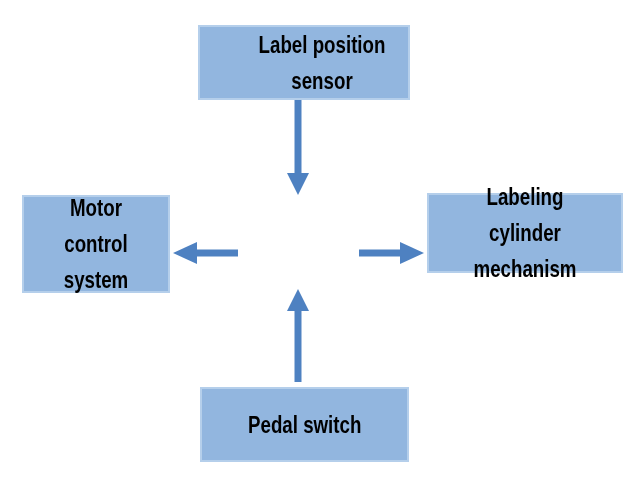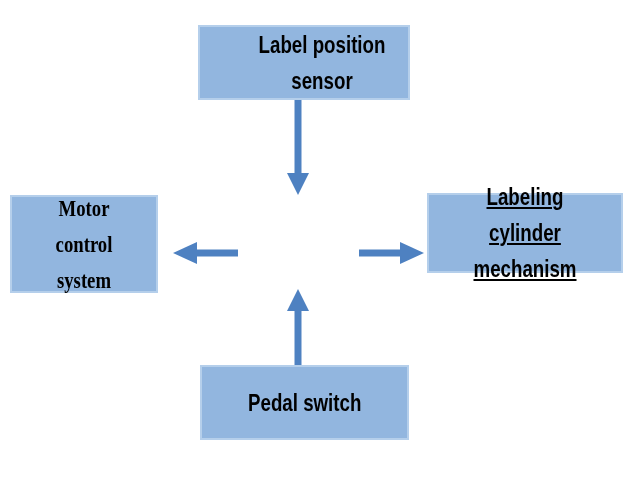--- a/index.html
+++ b/index.html
@@ -44,24 +44,24 @@
     display: inline-block;
     transform: scaleX(0.78);
     transform-origin: center center;
     font-weight: bold;
     font-size: 24px;
     line-height: 1.5;
     color: var(--text, #000000);
     white-space: pre-line;
   }
   .node-sensor   { left: 198px; top: 25px;  width: 212px; height: 75px; padding-left: 36px; }
-  .node-motor    { left: 10px;  top: 195px; width: 148px; height: 98px; font-family: Liberation Serif, serif; }
+  .node-motor    { left: 22px;  top: 195px; width: 148px; height: 98px; }
   .node-plc      { left: 239px; top: 194px; width: 119px; height: 96px; }
-  .node-cylinder { left: 427px; top: 193px; width: 196px; height: 80px; text-decoration: underline; }
-  .node-pedal    { left: 200px; top: 365px; width: 209px; height: 75px; }
+  .node-cylinder { left: 427px; top: 193px; width: 196px; height: 80px; }
+  .node-pedal    { left: 200px; top: 387px; width: 209px; height: 75px; }
   .node-motor .node-label,
   .node-cylinder .node-label { padding: 0 4px; }
 </style>
 </head>
 <body>
 
 <div class="canvas">
 
   <svg class="arrows-layer" viewBox="0 0 640 480" xmlns="http://www.w3.org/2000/svg">
     <g>

